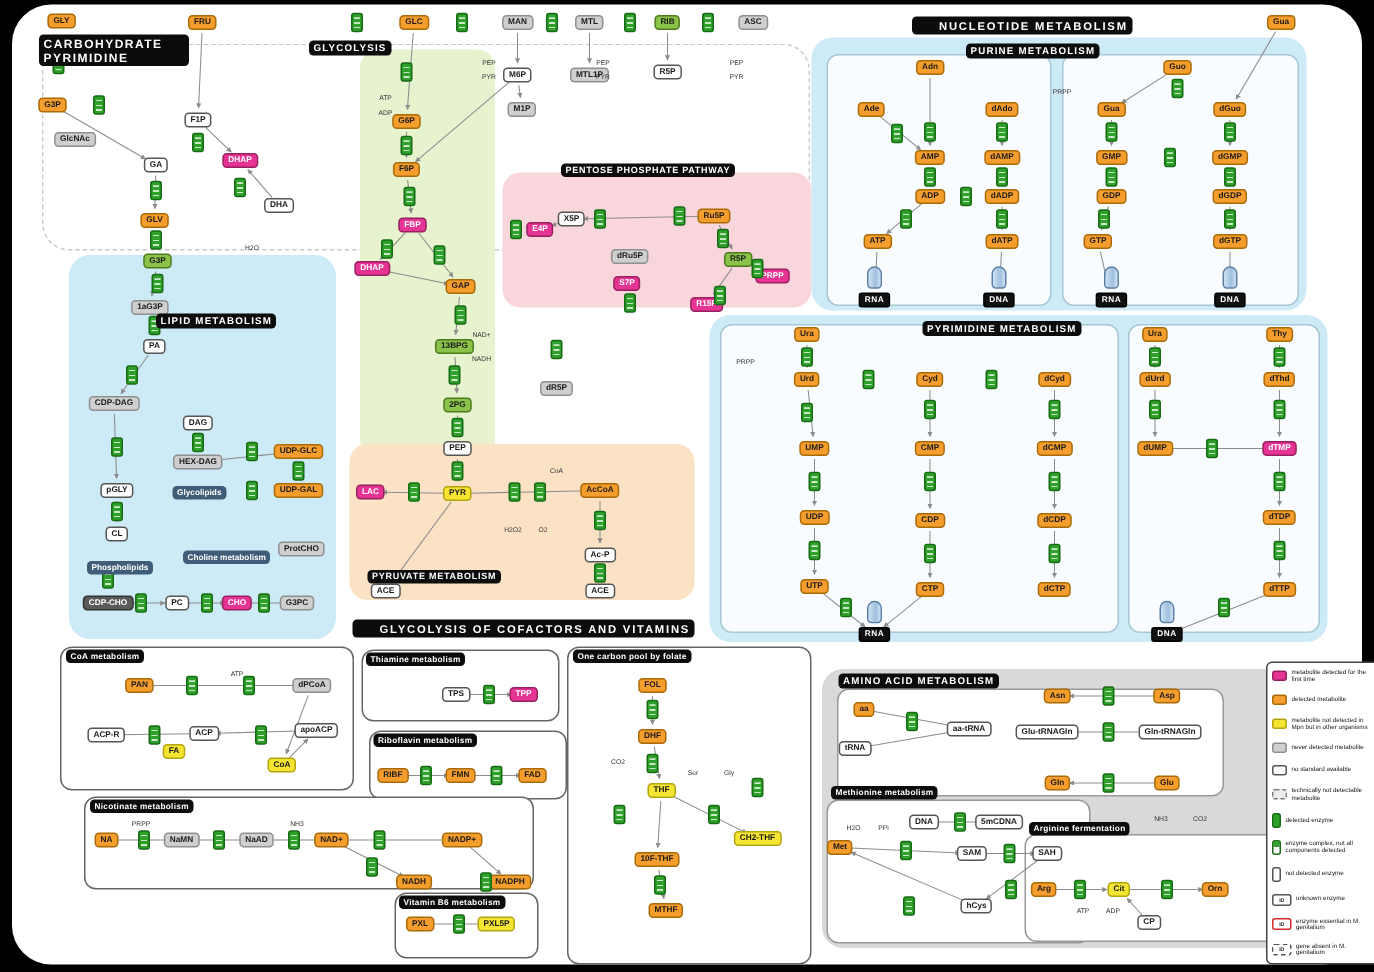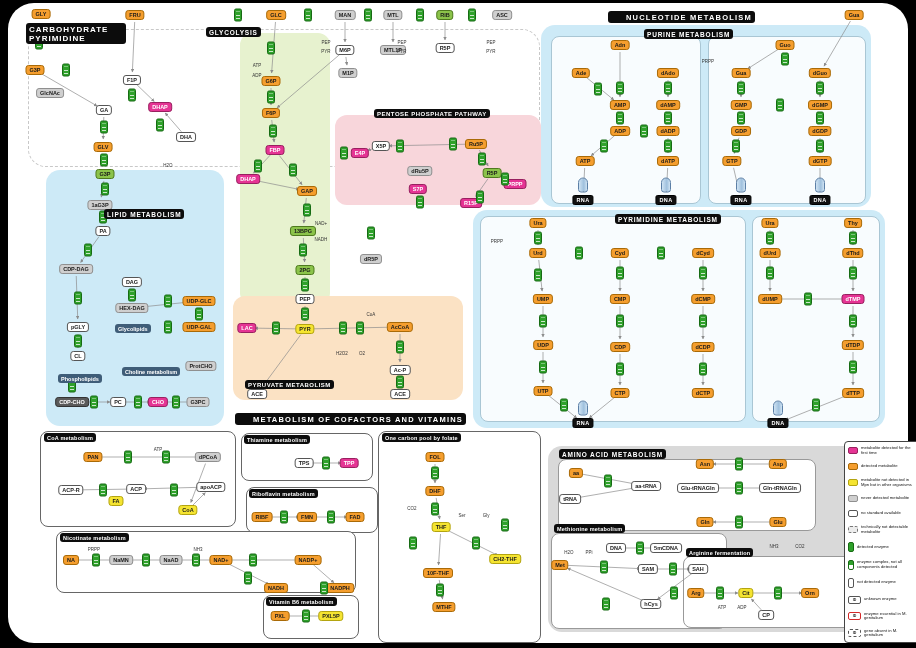--- a/index.html
+++ b/index.html
@@ -199,21 +199,21 @@
       <div class="region" style="left: 48px; top: 528px; width: 300px; height: 62px; background: rgb(255, 255, 255); border: 1px solid rgb(102, 102, 102); border-radius: 8px;"></div>
       <div class="region" style="left: 255px; top: 592px; width: 96px; height: 44px; background: rgb(255, 255, 255); border: 1px solid rgb(102, 102, 102); border-radius: 8px;"></div>
       <div class="lbl L1 wrap" style="left: 18px; top: 20px; width: 94px;">CARBOHYDRATE PYRIMIDINE</div>
       <div class="lbl L3" style="left: 198px; top: 24px;">GLYCOLYSIS</div>
       <div class="lbl L4" style="left: 366px; top: 106px;">PENTOSE PHOSPHATE PATHWAY</div>
       <div class="lbl L2" style="left: 600px; top: 8px;">NUCLEOTIDE METABOLISM</div>
       <div class="lbl L3" style="left: 636px; top: 26px;">PURINE METABOLISM</div>
       <div class="lbl L3" style="left: 607px; top: 211px;">PYRIMIDINE METABOLISM</div>
       <div class="lbl L3" style="left: 96px; top: 206px;">LIPID METABOLISM</div>
       <div class="lbl L4" style="left: 237px; top: 377px;">PYRUVATE METABOLISM</div>
-      <div class="lbl L2" style="left: 227px; top: 410px;">METABOLISM OF COFACTORS AND VITAMINS</div>
+      <div class="lbl L2" style="left: 227px; top: 410px;">GLYCOLYSIS OF COFACTORS AND VITAMINS</div>
       <div class="lbl L3" style="left: 551px; top: 446px;">AMINO ACID METABOLISM</div>
       <div class="lbl Lb" style="left: 546px; top: 521px;">Methionine metabolism</div>
       <div class="lbl Lb" style="left: 678px; top: 545px;">Arginine fermentation</div>
       <div class="lbl Lb" style="left: 36px; top: 430px;">CoA metabolism</div>
       <div class="lbl Lb" style="left: 236px; top: 432px;">Thiamine metabolism</div>
       <div class="lbl Lb" style="left: 241px; top: 486px;">Riboflavin metabolism</div>
       <div class="lbl Lb" style="left: 374px; top: 430px;">One carbon pool by folate</div>
       <div class="lbl Lb" style="left: 52px; top: 530px;">Nicotinate metabolism</div>
       <div class="lbl Lb" style="left: 258px; top: 594px;">Vitamin B6 metabolism</div>
       <div class="lbl Ln" style="left: 107px; top: 321px;">Glycolipids</div>

